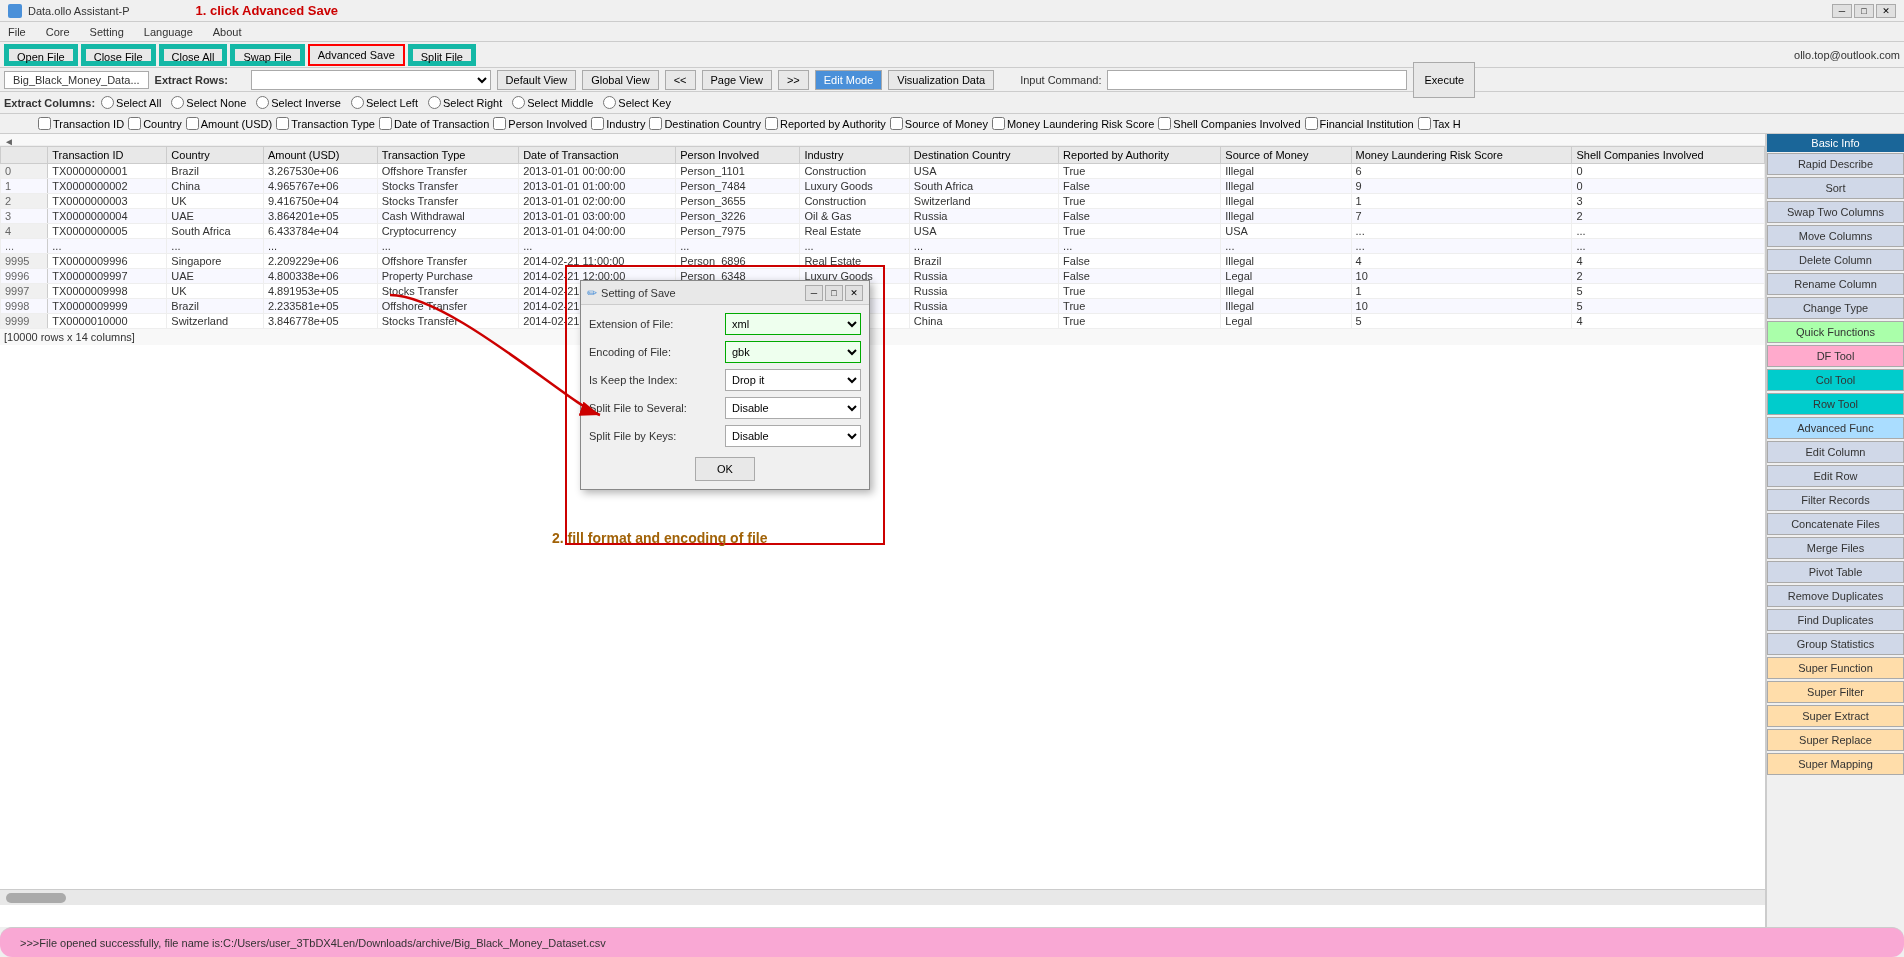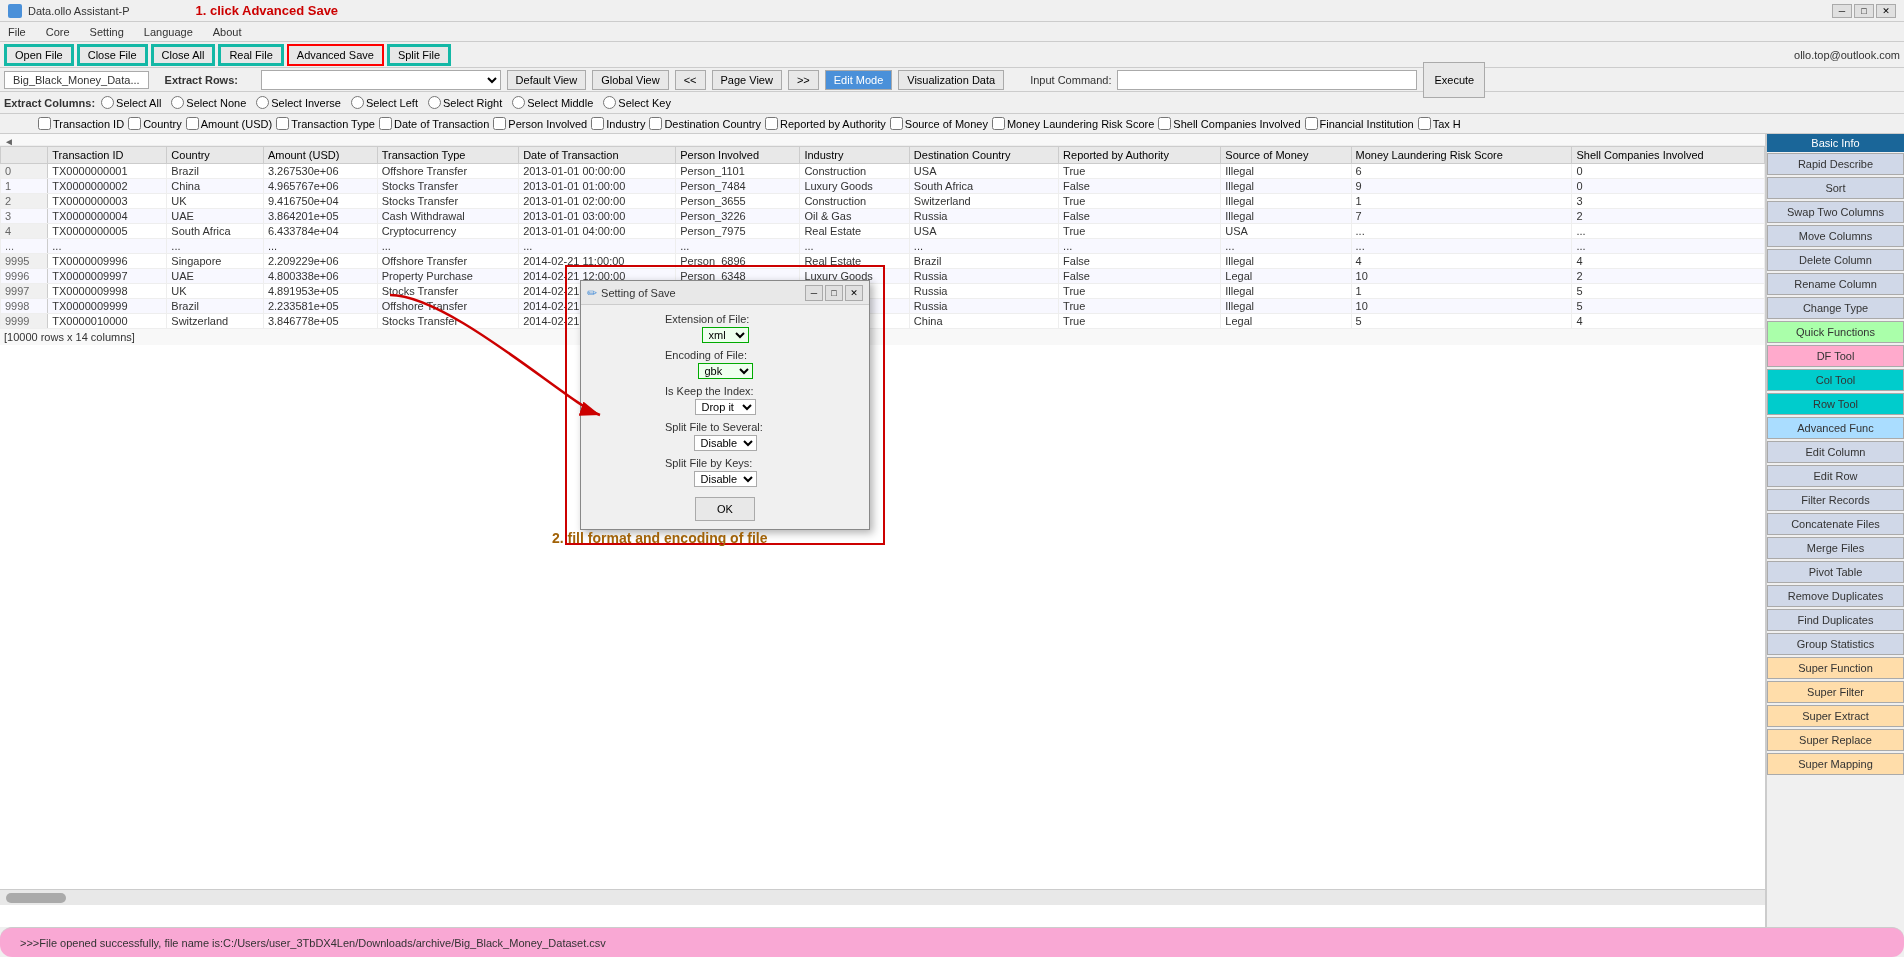--- a/index.html
+++ b/index.html
@@ -41,21 +41,21 @@
       display: flex;
       align-items: center;
       padding: 2px 4px;
       gap: 3px;
       border-bottom: 1px solid #ccc;
     }
     .toolbar-btn {
       height: 22px;
       padding: 2px 8px;
       background: #e8e8e8;
-      border: 3px solid #14b8a6;
+      border: 5px solid #14b8a6;
       cursor: pointer;
       font-size: 11px;
       white-space: nowrap;
     }
     .toolbar-btn.highlight {
       border: 2px solid #ff0000;
       background: #e8e8e8;
     }
     .toolbar-email { margin-left: auto; font-size: 11px; color: #333; }
 
@@ -247,22 +247,21 @@
     .modal-title-left { display: flex; align-items: center; gap: 4px; }
     .modal-title-icon { color: #4a90d9; font-size: 12px; }
     .modal-title-text { font-size: 11px; color: #333; }
     .modal-title-controls { display: flex; gap: 2px; }
     .modal-ctrl-btn { width: 18px; height: 16px; background: #e0e0e0; border: 1px solid #aaa; font-size: 9px; cursor: pointer; display: flex; align-items: center; justify-content: center; }
     .modal-content { padding: 8px; }
     .form-row {
       display: flex;
       align-items: center;
       margin-bottom: 6px;
-      gap: 2px;
-      flex-direction: column;
+      gap: 16px;
     }
     .form-label { width: 120px; font-size: 11px; color: #333; }
     .form-select {
       flex: 1;
       height: 22px;
       border: 1px solid #aaa;
       background: white;
       font-size: 11px;
       padding: 0 2px;
     }
@@ -320,21 +319,21 @@
       padding: 0 2px;
     }
     .scroll-thumb { width: 60px; height: 10px; background: #aaa; border-radius: 5px; margin-left: 4px; }
 
     .tab-filename {
       background: white;
       border: 1px solid #aaa;
       padding: 2px 8px;
       font-size: 11px;
       color: #333;
-      margin-right: 10px;
+      margin-right: 0;
     }
 
     .data-table-wrapper {
       overflow: auto;
       height: calc(100% - 50px);
     }
 
     .rows-info {
       padding: 2px 4px;
       font-size: 11px;
@@ -363,21 +362,21 @@
   <span class="menu-item">Core</span>
   <span class="menu-item">Setting</span>
   <span class="menu-item">Language</span>
   <span class="menu-item">About</span>
 </div>
 
 <div class="toolbar">
   <button class="toolbar-btn">Open File</button>
   <button class="toolbar-btn">Close File</button>
   <button class="toolbar-btn">Close All</button>
-  <button class="toolbar-btn">Real File</button>
+  <button class="toolbar-btn">Swap File</button>
   <button class="toolbar-btn highlight">Advanced Save</button>
   <button class="toolbar-btn">Split File</button>
   <span class="toolbar-email">ollo.top@outlook.com</span>
 </div>
 
 <div class="extract-row">
   <span class="tab-filename">Big_Black_Money_Data...</span>
   <span class="extract-label">Extract Rows:</span>
   <select class="extract-select"></select>
   <button class="view-btn">Default View</button>

